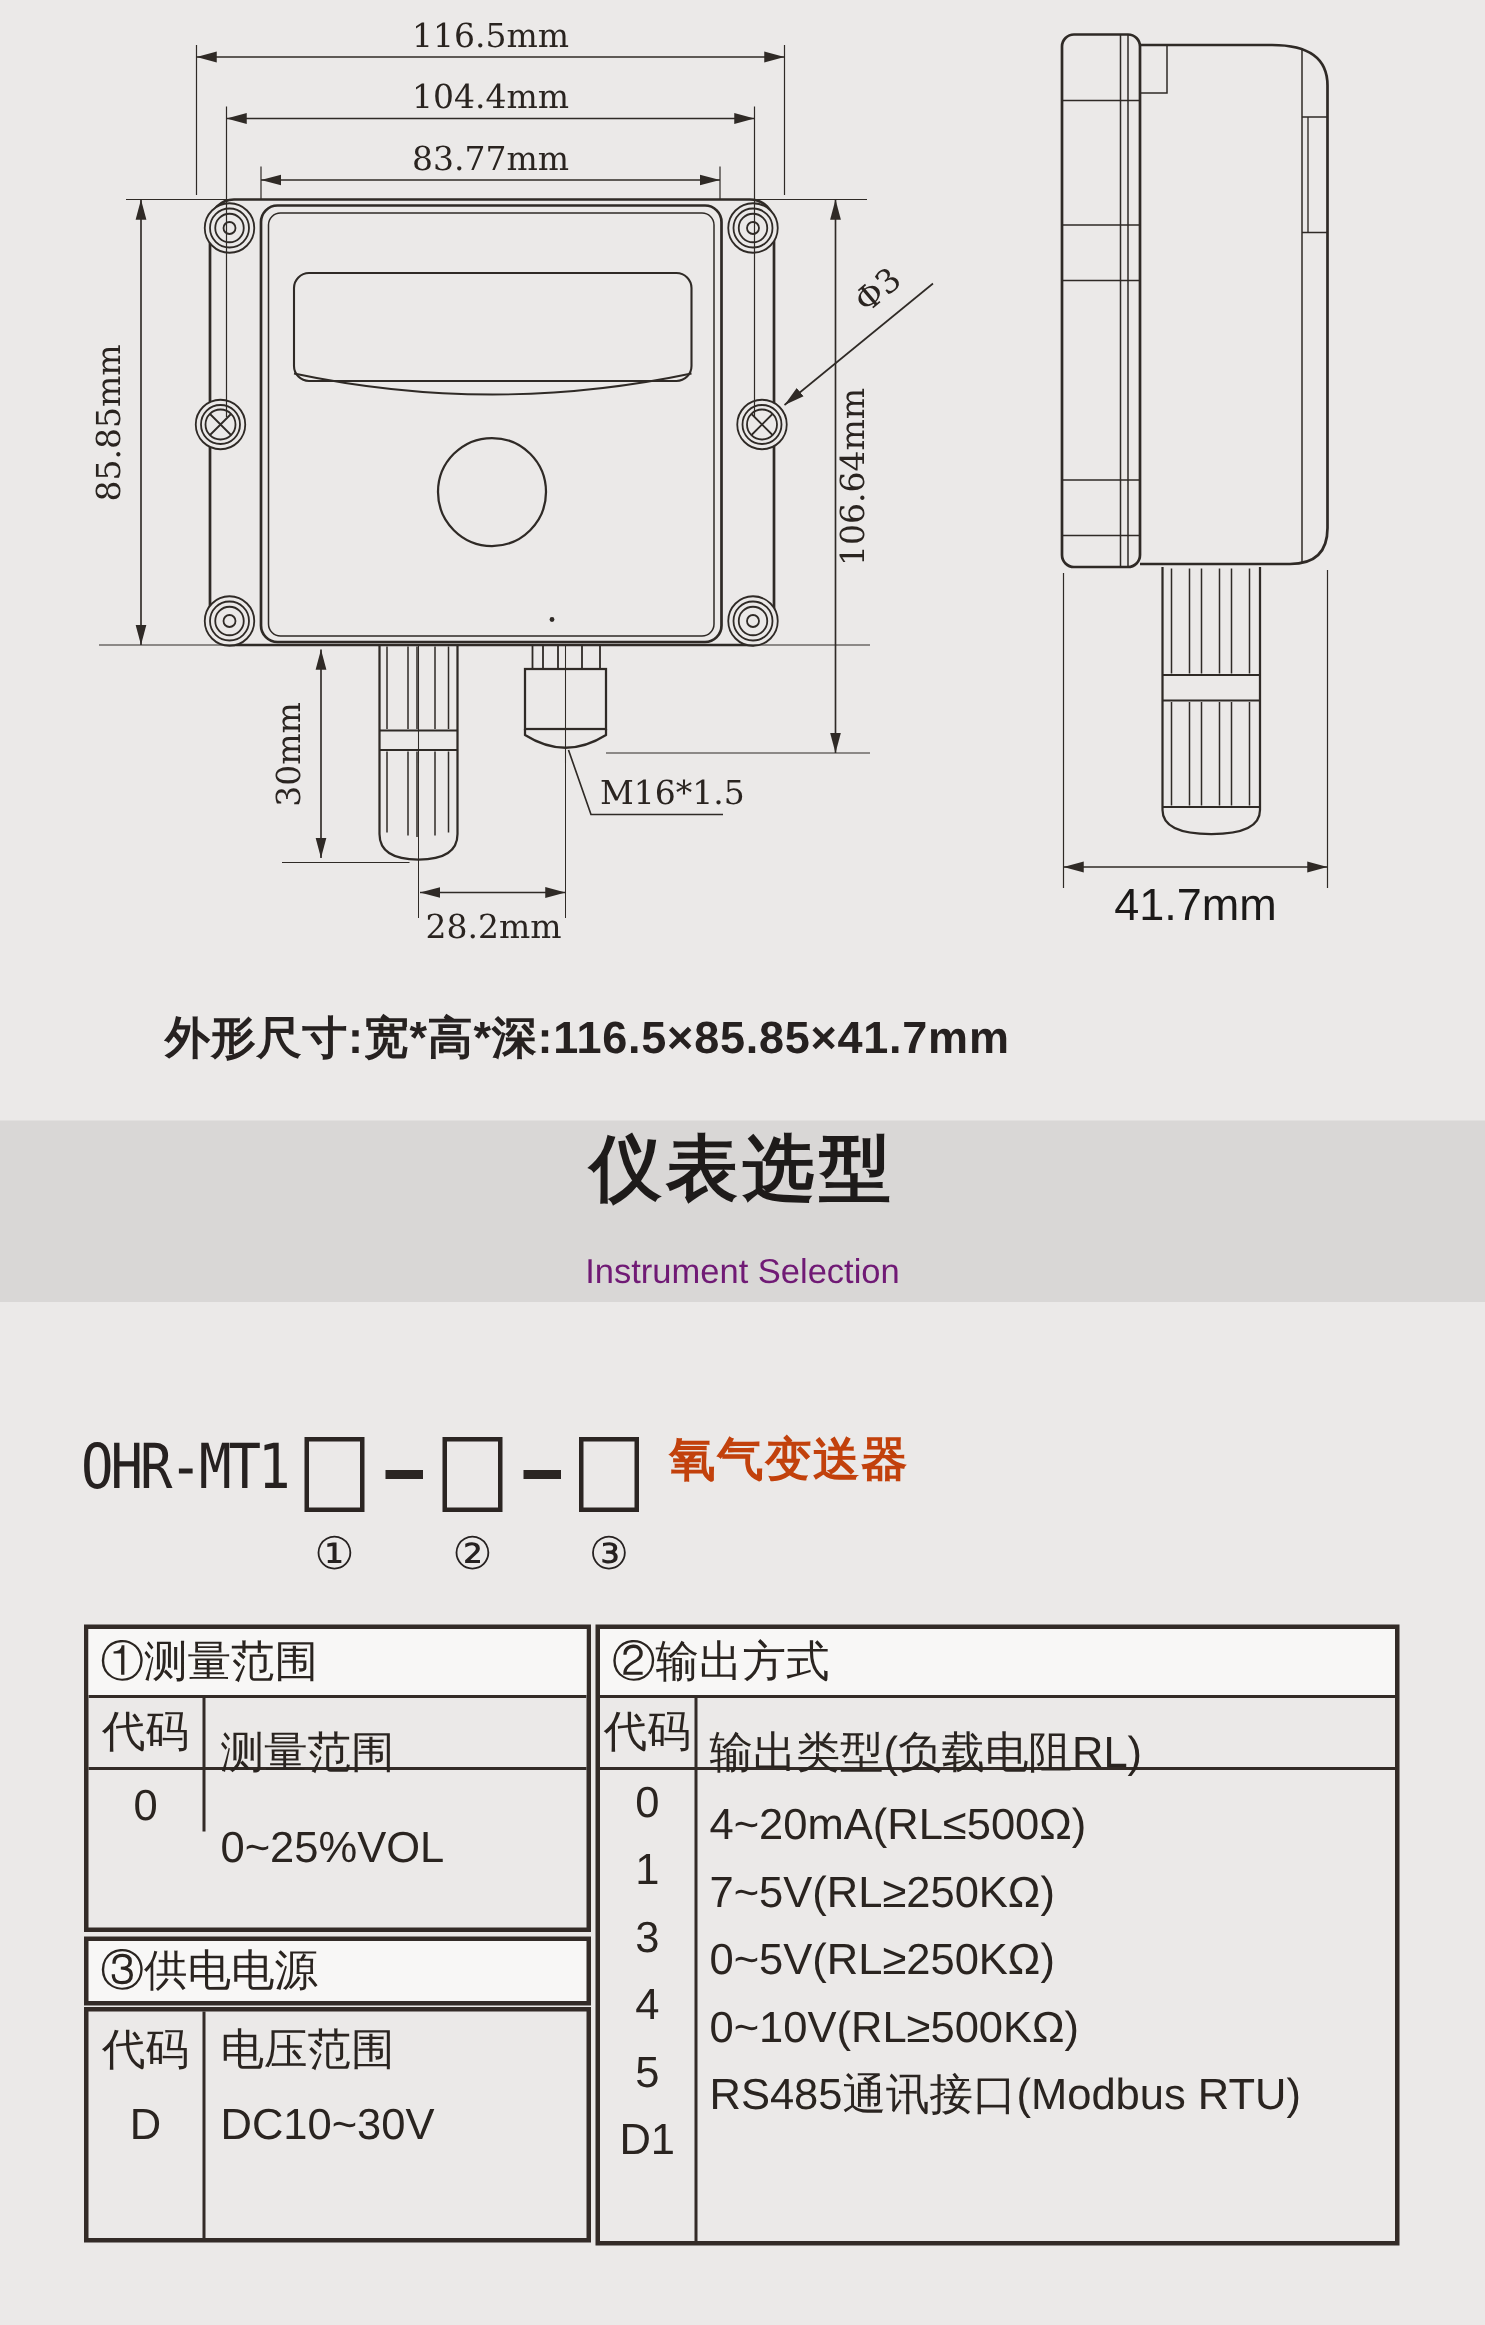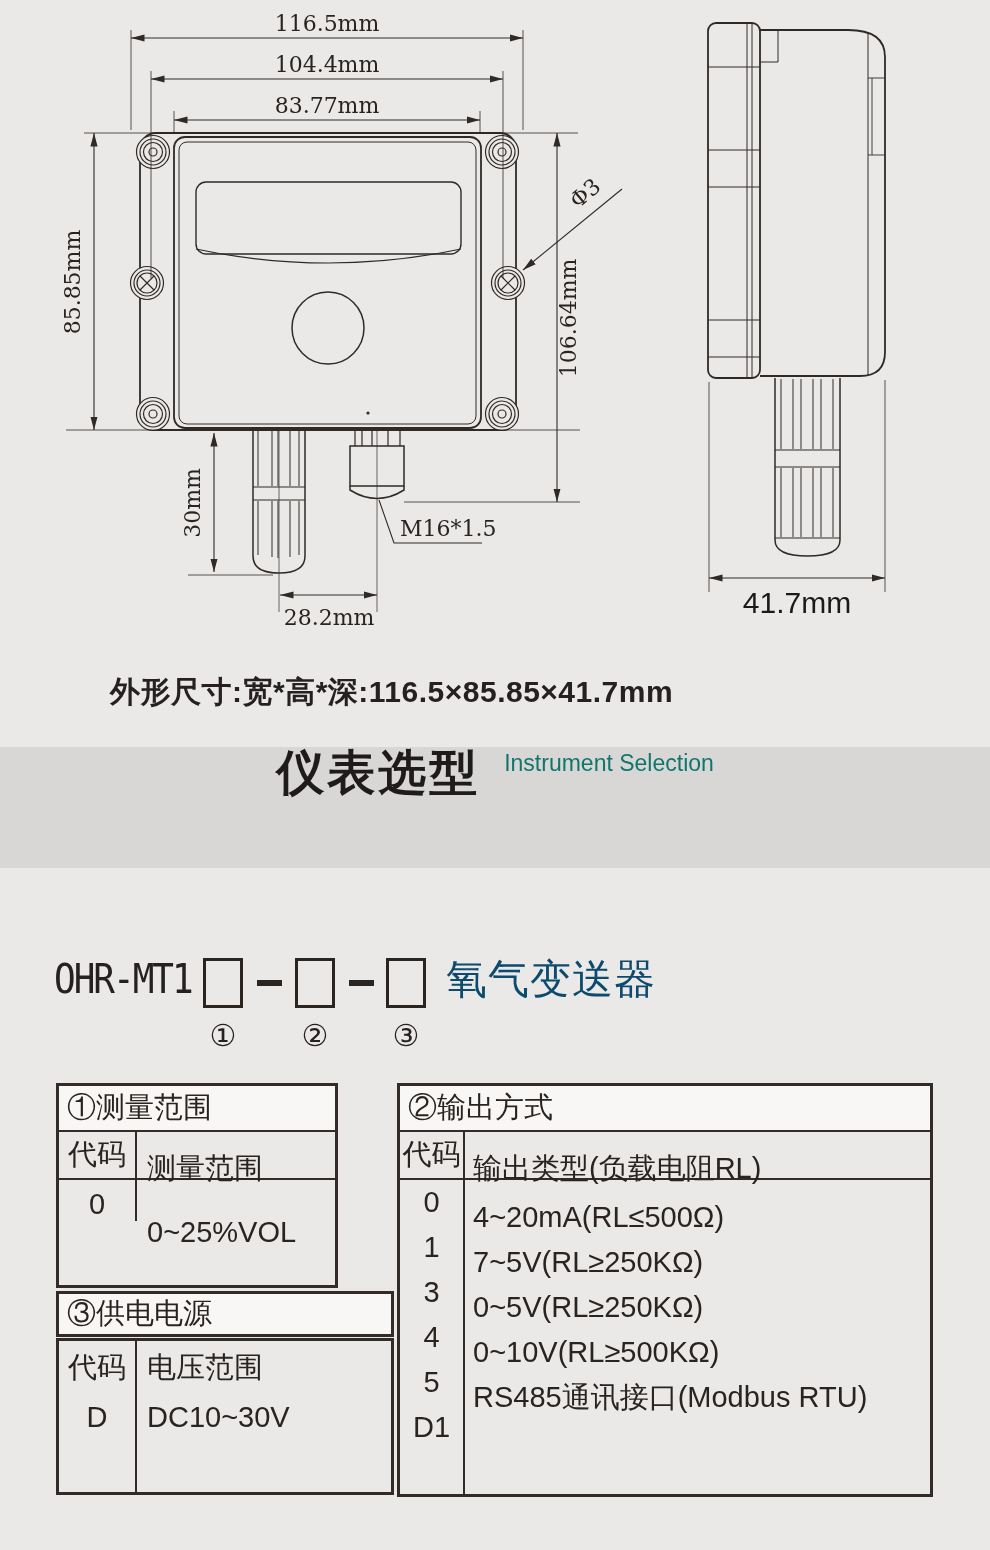--- a/index.html
+++ b/index.html
@@ -9,39 +9,39 @@
   }
   svg text{font-family:"DejaVu Serif",serif;font-size:22px;fill:#2a2420;}
   svg text.sansdim{font-family:"Liberation Sans",sans-serif;font-size:30px;fill:#1c1a19;}
   .drawing{position:absolute;left:0;top:0;}
   .size-note{
     position:absolute;left:66px;top:672px;font-size:30px;font-weight:700;
     letter-spacing:0.5px;color:#262120;margin-left:44px;
   }
   .banner{
     position:absolute;left:0;top:747px;width:990px;height:121px;background:#d9d7d6;
-    display:flex;flex-direction:row;align-items:flex-start;justify-content:center;gap:24px;
+    display:flex;flex-direction:column;align-items:center;justify-content:center;gap:24px;
   }
   .banner-title{font-size:48px;font-weight:600;color:#1e1b1a;letter-spacing:3px;line-height:1.1;}
-  .banner-sub{font-size:23px;font-weight:400;color:#0f766e;margin-top:3px;}
+  .banner-sub{font-size:23px;font-weight:400;color:#701a75;margin-top:3px;}
   .model-prefix{
     position:absolute;left:54px;top:958px;font-family:"DejaVu Sans Mono",monospace;
     font-size:36px;font-weight:500;letter-spacing:-2px;color:#262120;transform:scaleY(1.15);
     transform-origin:left center;
   }
   .model-slot{position:absolute;top:958px;width:40px;height:50px;border:3px solid #2b2522;box-sizing:border-box;}
   .slot1{left:203px;} .slot2{left:295px;} .slot3{left:386px;}
   .model-dash{position:absolute;top:980px;width:25px;height:6px;background:#2b2522;}
   .dash1{left:257px;} .dash2{left:349px;}
-  .model-product{position:absolute;left:446px;top:952px;font-size:41px;font-weight:400;color:#0c4a6e;letter-spacing:1px;}
+  .model-product{position:absolute;left:446px;top:952px;font-size:31px;font-weight:700;color:#c2410c;letter-spacing:1px;}
   .slot-mark{position:absolute;top:1018px;width:40px;text-align:center;font-size:30px;color:#262120;}
   .mark1{left:203px;} .mark2{left:295px;} .mark3{left:386px;}
 
   .tbox{position:absolute;border:3px solid #332b27;box-sizing:border-box;font-size:29px;color:#2a2420;}
-  .boxA{left:56px;top:1083px;width:282px;height:205px;display:flex;flex-direction:column;}
+  .boxA{left:56px;top:1083px;width:338px;height:205px;display:flex;flex-direction:column;}
   .boxB{left:56px;top:1291px;width:338px;height:46px;background:#f8f7f6;display:flex;align-items:flex-start;padding-left:8px;font-weight:500;}
   .boxC{left:56px;top:1338px;width:338px;height:157px;display:flex;flex-direction:row;}
   .boxD{left:397px;top:1083px;width:536px;height:414px;display:flex;flex-direction:column;}
   .trow{display:flex;flex-direction:row;}
   .title-row{height:46px;background:#f8f7f6;border-bottom:2px solid #332b27;
     display:flex;align-items:center;padding-left:8px;font-weight:500;flex:0 0 auto;box-sizing:border-box;}
   .head-row{height:48px;border-bottom:2px solid #332b27;flex:0 0 auto;box-sizing:border-box;}
   .cell-code{width:78px;flex:0 0 78px;border-right:2px solid #332b27;display:flex;
     align-items:center;justify-content:center;box-sizing:border-box;}
   .cell-val{flex:1;display:flex;align-items:center;padding-left:10px;box-sizing:border-box;margin-top:28px;}

